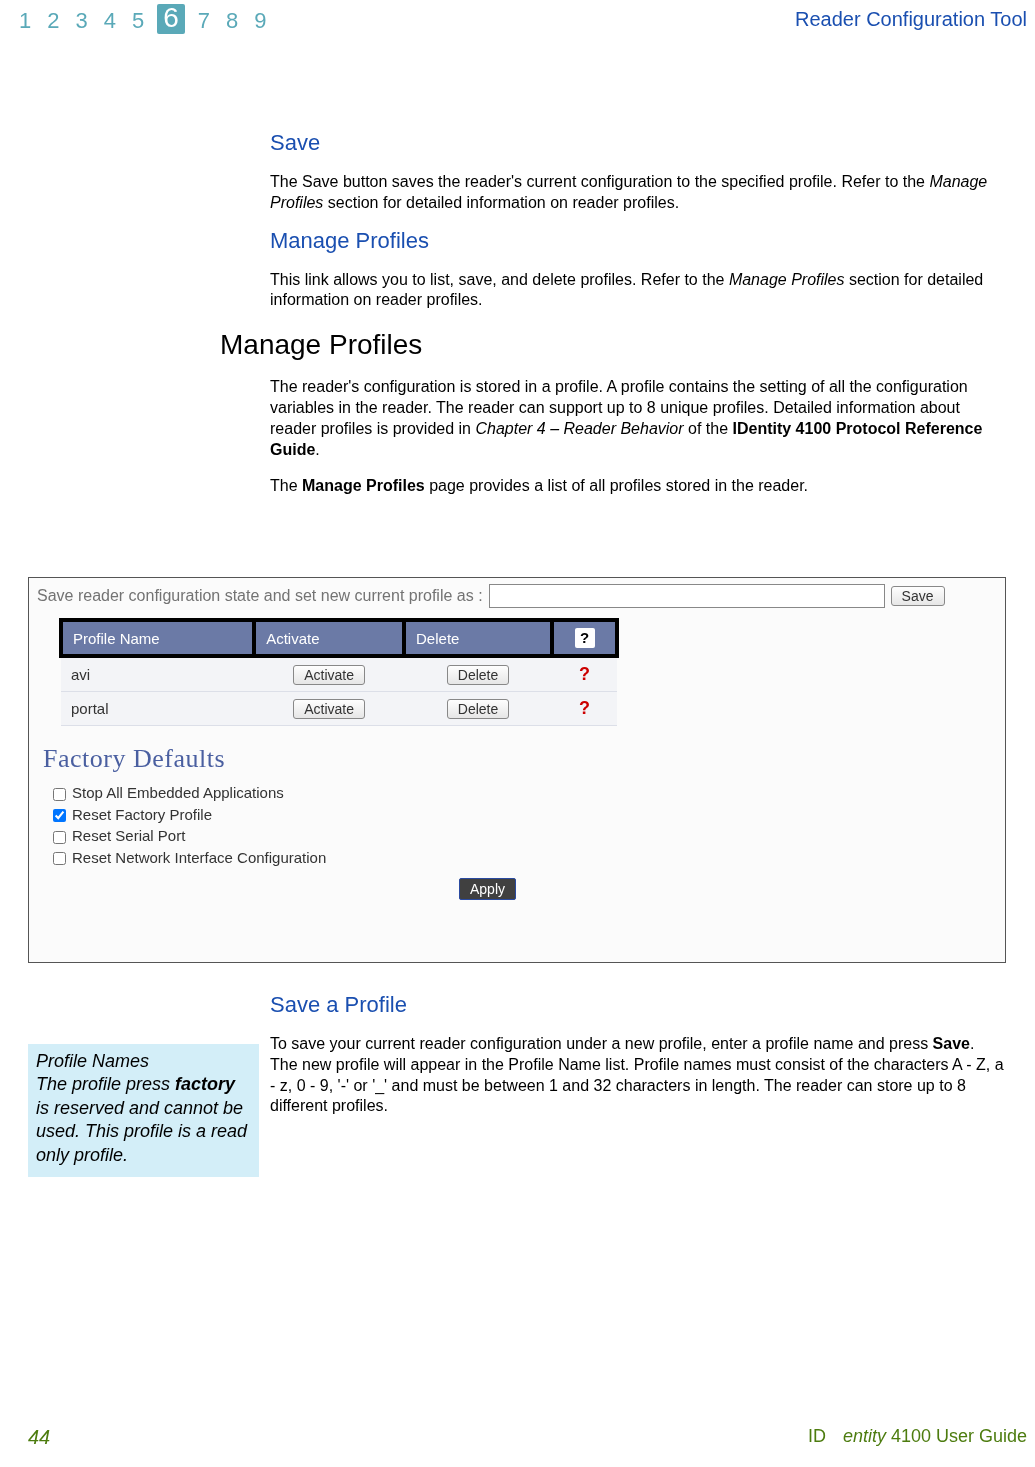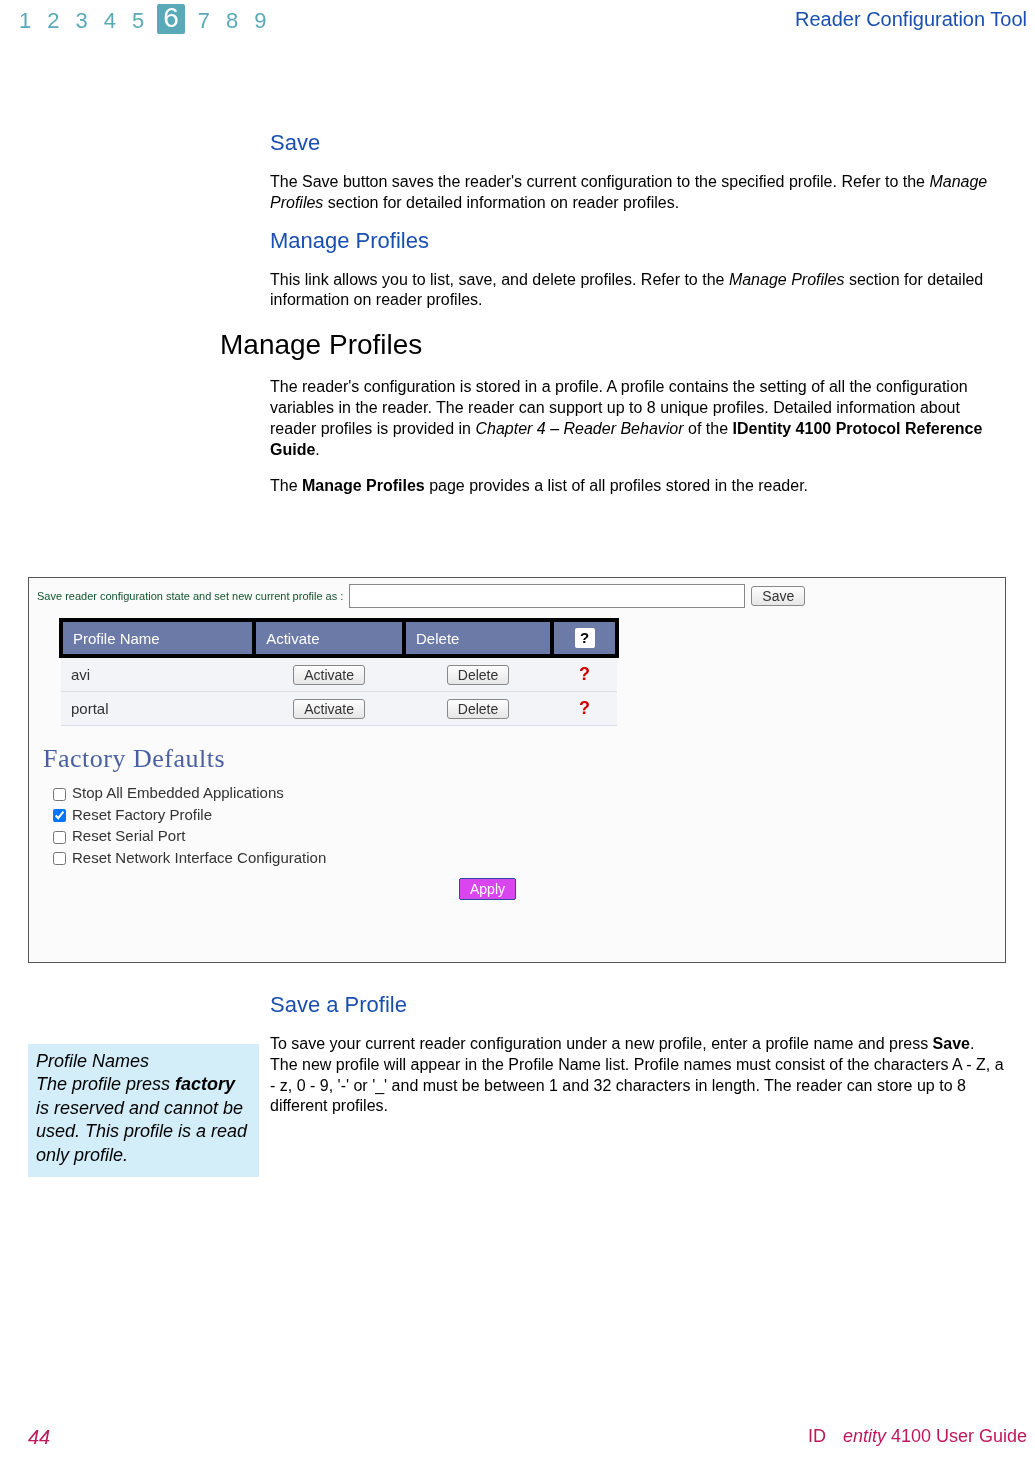--- a/index.html
+++ b/index.html
@@ -91,21 +91,21 @@
     color: #333;
     box-sizing: border-box;
     overflow: hidden;
   }
   .ui-saverow {
     display: flex;
     align-items: center;
     padding: 6px 8px 10px 8px;
     gap: 6px;
   }
-  .ui-saverow .lbl { color: #14532d; font-size: 11px; }
+  .ui-saverow .lbl { color: #737373; font-size: 16px; }
   .ui-saverow input[type=text] {
     flex: 1;
     max-width: 390px;
     height: 20px;
     border: 1px solid #888;
     background: #fff;
   }
   .ui-btn {
     background: linear-gradient(#fefefe,#e6e6e6);
     border: 1px solid #888;
@@ -144,21 +144,21 @@
     color: #4a5fa0;
     font-family: Georgia, serif;
     font-size: 26px;
     letter-spacing: 0.5px;
   }
   .ui-checks { margin: 10px 0 0 20px; }
   .ui-checks label { display:block; font-size:15px; color:#333; margin:2px 0; }
   .ui-checks input { margin-right:6px; vertical-align:middle; }
   .ui-apply-row { text-align: left; padding-left: 430px; margin-top: 10px; }
   .ui-apply {
-    background:#d946ef;color:#fff;border:1px solid #2a4aa0;
+    background:#404040;color:#fff;border:1px solid #2a4aa0;
     padding:2px 10px;font-size:14px;border-radius:2px;
   }
   
   .content2 {
     position: absolute;
     left: 270px;
     right: 30px;
     top: 982px;
   }
   .sidebox {
@@ -178,21 +178,21 @@
   .footer {
     position: absolute;
     bottom: 18px;
     left: 28px;
     right: 8px;
     display: flex;
     justify-content: space-between;
     font-family: Tahoma, Verdana, sans-serif;
     font-size: 18px;
     font-style: italic;
-    color: #be185d;
+    color: #4d7c0f;
   }
   .footer .page-num { font-style: italic; font-size: 20px; }
   .footer .guide .IDent { font-style: normal; }
   .footer .guide .entity { font-style: italic; padding-left: 17px; }
 </style>
 </head>
 <body>
 
 <div class="page">
 

